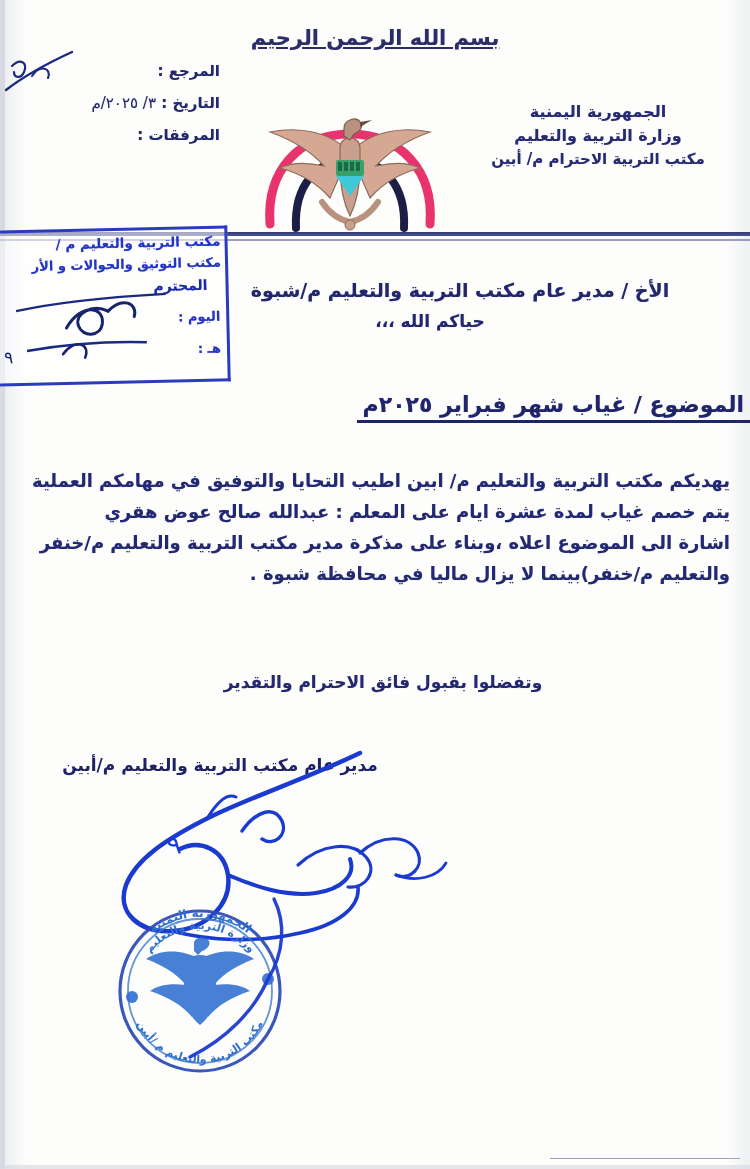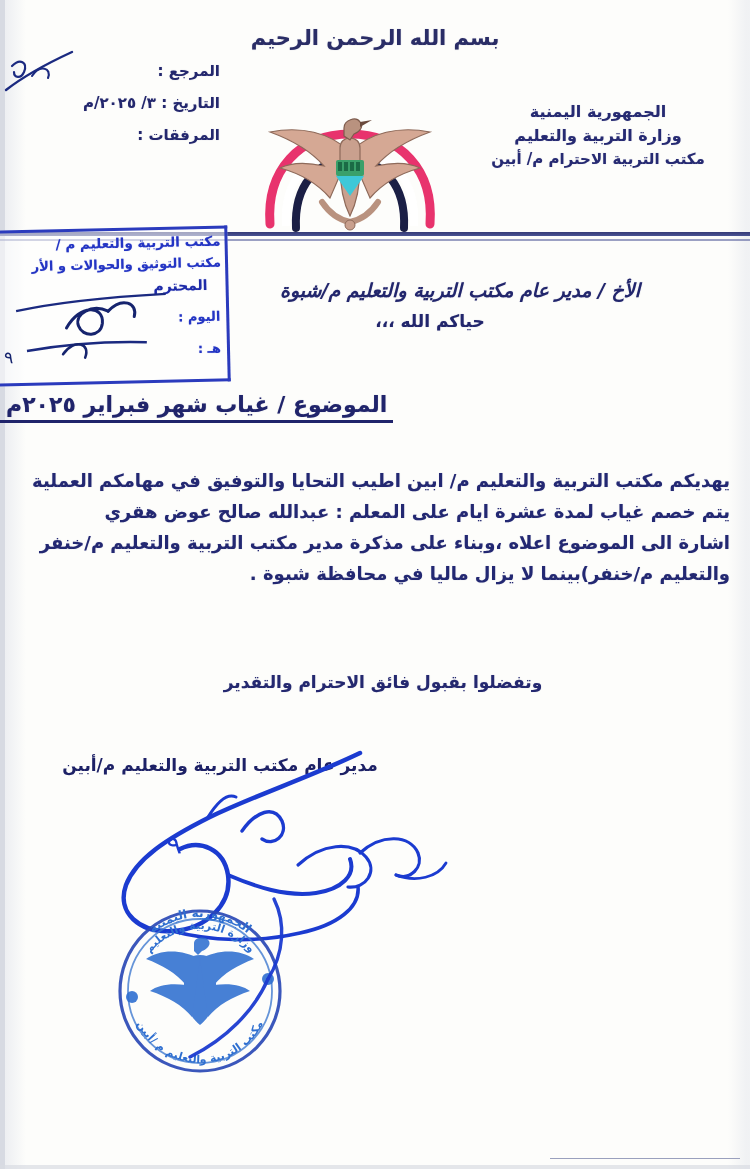--- a/index.html
+++ b/index.html
@@ -12,28 +12,28 @@
   
   .scan-tint{position:absolute;inset:0;pointer-events:none;
     background:linear-gradient(90deg,rgba(225,228,235,.55) 0 6px,rgba(255,255,255,0) 26px),
                linear-gradient(270deg,rgba(225,228,235,.45) 0 4px,rgba(255,255,255,0) 22px);}
   .edge-left{position:absolute;left:0;top:0;width:5px;height:1169px;background:#cfd3dc;opacity:.75;}
   .edge-bottom{position:absolute;left:0;bottom:0;width:750px;height:4px;background:#d8dbe2;opacity:.7;}
 
   
   .basmala{position:absolute;top:26px;left:0;width:750px;text-align:center;
     font-size:21px;font-weight:bold;color:#2a2d66;letter-spacing:.5px;
-    text-shadow:0 0 1px rgba(40,44,110,.35);}
+    text-shadow:0 0 1px rgba(40,44,110,.35);text-decoration:underline;}
 
   
   .refblock{position:absolute;top:62px;left:8px;width:212px;text-align:left;direction:rtl;}
   .refblock .line{font-size:15px;font-weight:bold;color:#23276d;
      margin-bottom:14px;text-align:right;white-space:nowrap;
      text-shadow:0 0 1px rgba(35,39,109,.3);}
-  .refblock .line .val{font-weight:bold;}
+  .refblock .line .val{font-weight:normal;}
   .hand-ref{position:absolute;left:-6px;top:-16px;width:120px;height:58px;}
   .hand-ref svg{width:100%;height:100%;}
 
   
   .letterhead{position:absolute;top:100px;right:22px;width:260px;text-align:center;}
   .letterhead div{font-size:16px;font-weight:bold;color:#262a72;line-height:1.5;
     white-space:nowrap;text-shadow:0 0 1px rgba(38,42,114,.3);}
   .letterhead .l3{font-size:15px;}
 
   
@@ -55,26 +55,26 @@
   .regbox .r2{top:26px;right:4px;font-size:13px;}
   .regbox .r3{top:48px;right:18px;font-size:14px;color:#1d2aa8;}
   .regbox .r4{top:80px;right:6px;font-size:13px;}
   .regbox .r5{top:112px;right:6px;font-size:13px;}
   .reg-hand{position:absolute;inset:0;}
   .reg-hand svg{width:100%;height:100%;}
 
   
   .addressee{position:absolute;top:279px;right:10px;width:560px;text-align:center;}
   .addressee .a1{font-size:19px;font-weight:bold;color:#22266c;white-space:nowrap;
-     text-shadow:0 0 1px rgba(34,38,108,.35);font-style:italic;}
+     text-shadow:0 0 1px rgba(34,38,108,.35);}
   .addressee .a2{font-size:17px;font-weight:bold;color:#22266c;margin-top:10px;
      margin-right:60px;text-shadow:0 0 1px rgba(34,38,108,.3);}
 
   
-  .subject{position:absolute;top:392px;left:0;width:750px;text-align:left;}
+  .subject{position:absolute;top:392px;left:0;width:750px;text-align:right;}
   .subject span{font-size:22px;font-weight:bold;color:#20246b;
      border-bottom:3px solid #20246b;padding:0 6px 3px 6px;
      text-shadow:0 0 1px rgba(32,36,107,.35);}
 
   
   .body{position:absolute;top:466px;left:14px;width:716px;text-align:justify;direction:rtl;}
   .body p{margin:0;font-size:18px;font-weight:bold;color:#232872;line-height:1.72;
      text-shadow:0 0 1px rgba(35,40,114,.28);}
 
   

